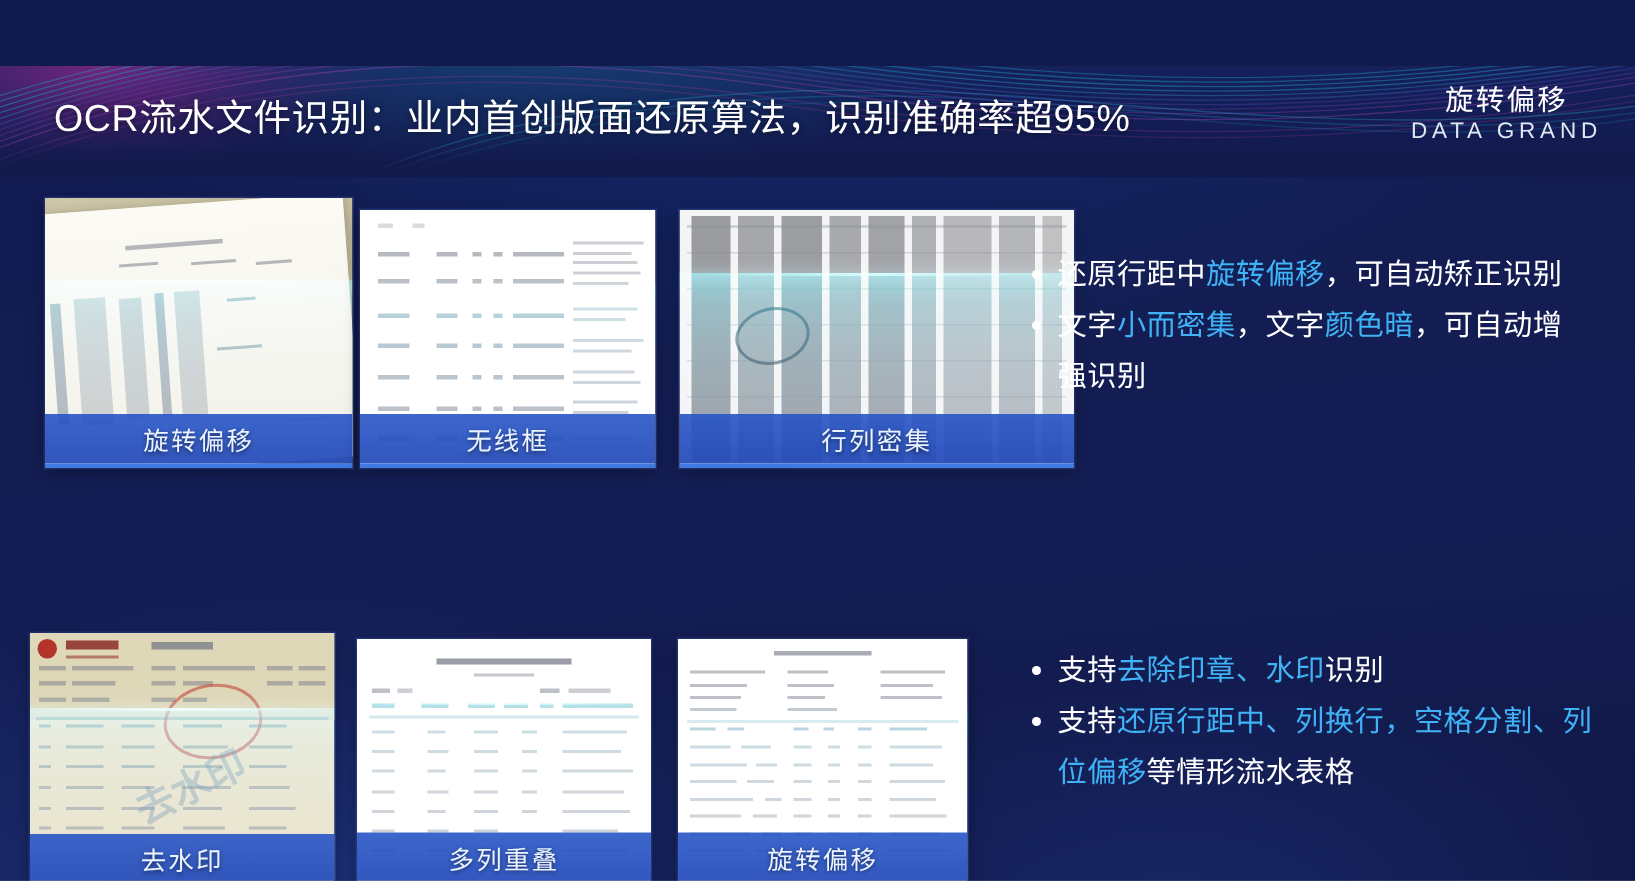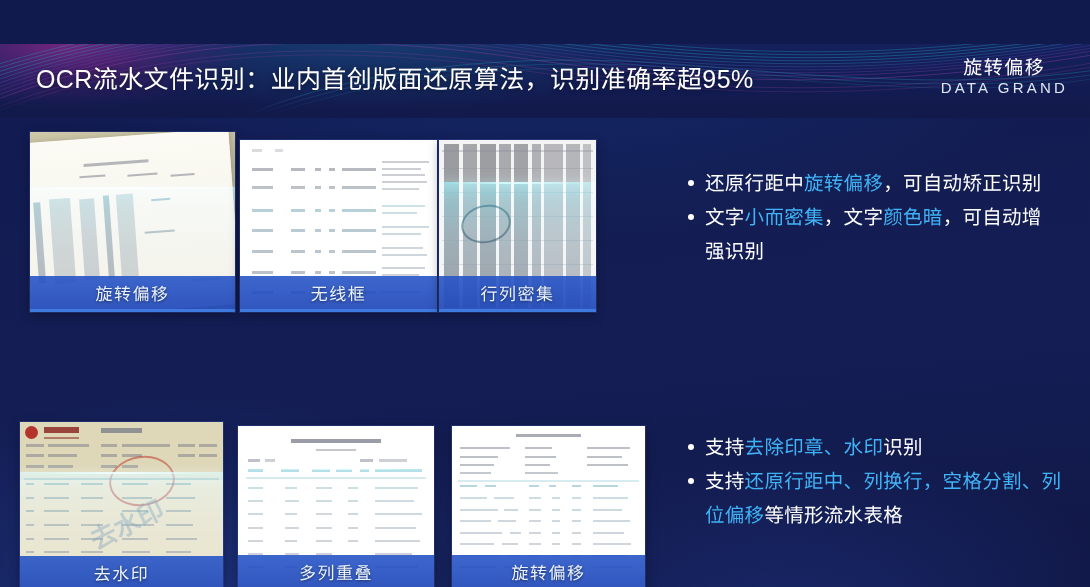--- a/index.html
+++ b/index.html
@@ -255,21 +255,21 @@
       <div class="blk" style="left:72%;top:88%;width:20%;height:2px;opacity:.35;"></div>
     </div>
     <div class="scan" style="top:50px;bottom:33px;">
       <div class="scan-line" style="top:0;"></div>
     </div>
     <div class="cap">
       <span>无线框</span>
     </div>
   </div>
 
-  <div class="card" style="left:439px;top:96px;width:157px;height:172px;">
+  <div class="card" style="left:453px;top:96px;width:216px;height:172px;padding-left:47px;">
     <div class="doc">
       <div class="dense-bg"></div>
       <div class="dense-col" style="left:3%;width:10%;opacity:.60;"></div>
       <div class="dense-col" style="left:15%;width:9%;opacity:.52;"></div>
       <div class="dense-col" style="left:26%;width:10%;opacity:.58;"></div>
       <div class="dense-col" style="left:38%;width:8%;opacity:.50;"></div>
       <div class="dense-col" style="left:48%;width:9%;opacity:.55;"></div>
       <div class="dense-col" style="left:59%;width:6%;opacity:.45;"></div>
       <div class="dense-col" style="left:67%;width:12%;opacity:.40;"></div>
       <div class="dense-col" style="left:81%;width:9%;opacity:.42;"></div>

